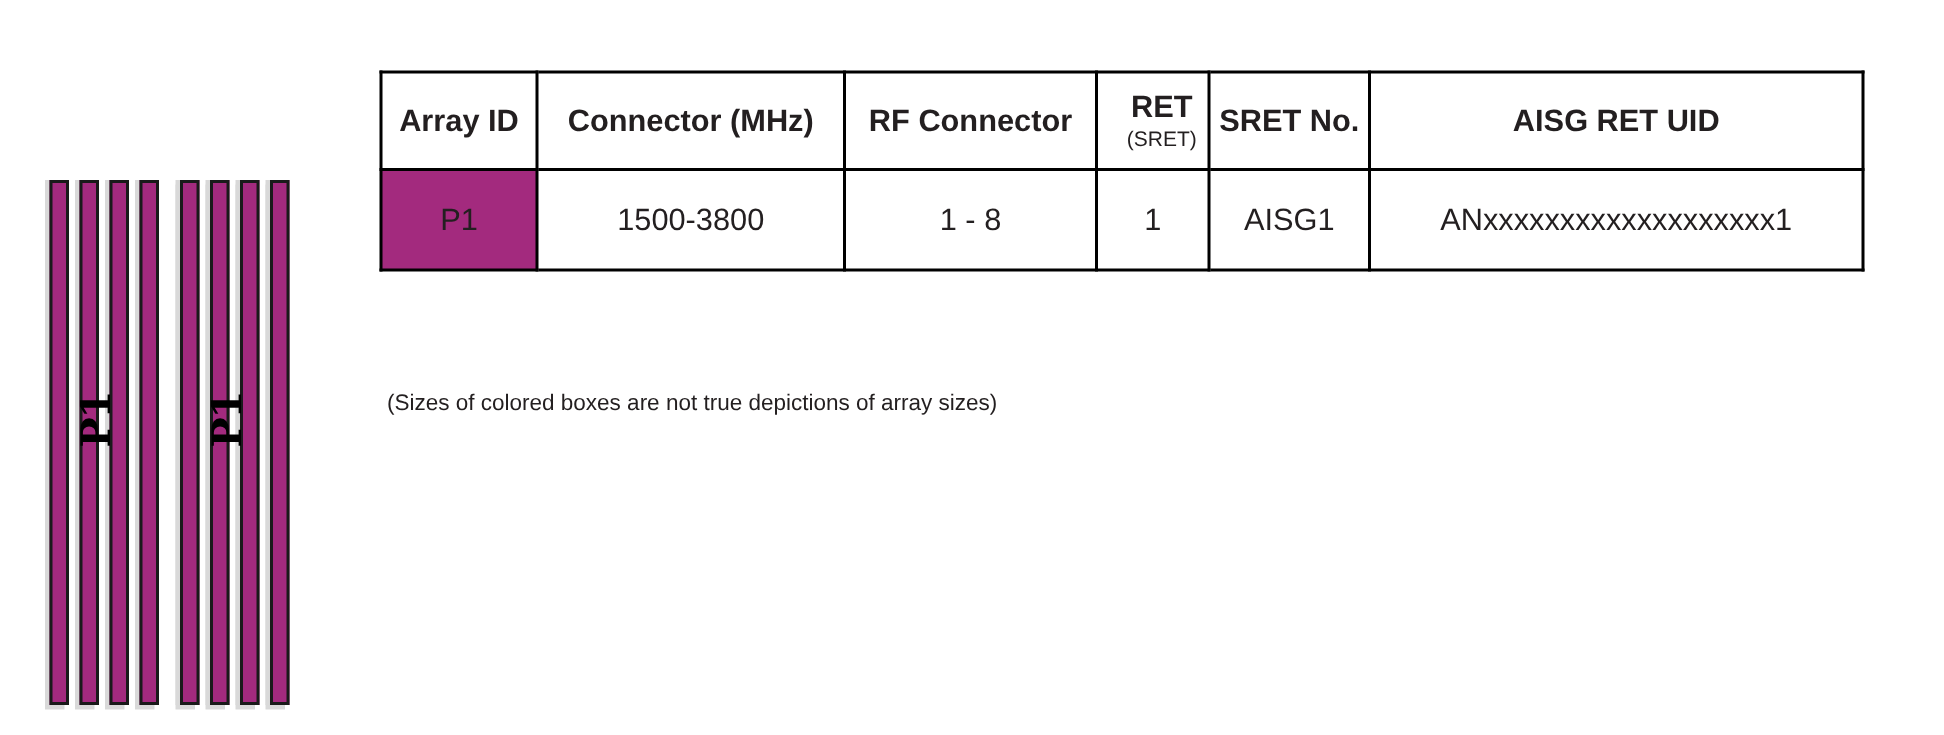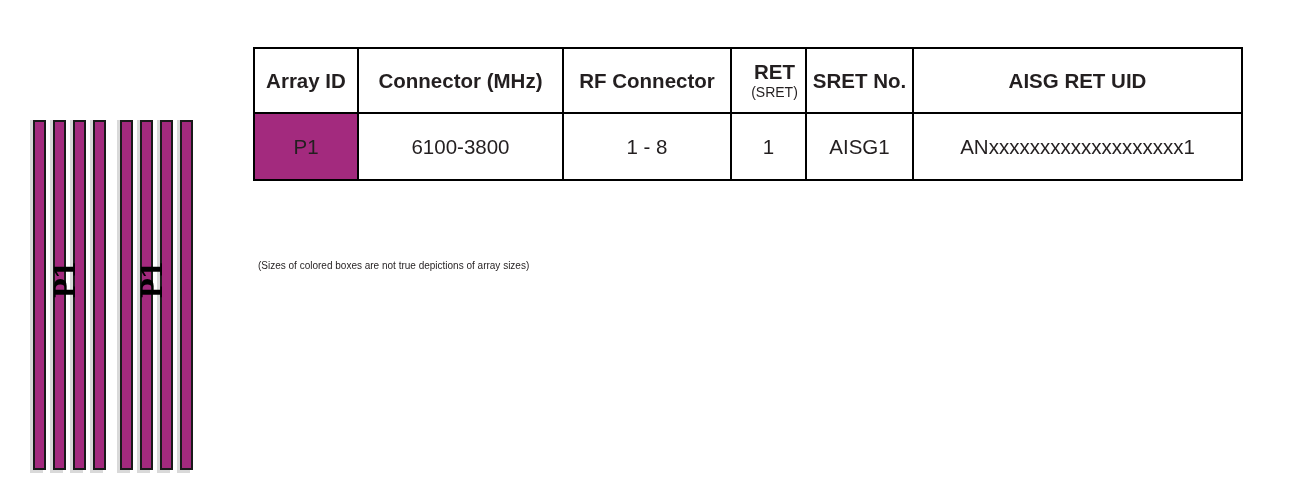--- a/index.html
+++ b/index.html
@@ -113,21 +113,21 @@
   td.cell-arrayid {
     background: #A32A7E;
     color: #231f20;
   }
 
   
   #footnote {
     position: absolute;
     left: 258px;
     top: 260px;
-    font-size: 10px;
+    font-size: 15px;
     color: #231f20;
     white-space: nowrap;
   }
 </style>
 </head>
 <body>
 
 <div id="array-diagram">
 
   <div class="array-group" id="array-group-1">
@@ -168,21 +168,21 @@
           <span class="ret-sub">(SRET)</span>
         </div>
       </th>
       <th>SRET No.</th>
       <th>AISG RET UID</th>
     </tr>
   </thead>
   <tbody>
     <tr>
       <td class="cell-arrayid" style="background: rgb(163, 42, 126);">P1</td>
-      <td>6100-3800</td>
+      <td>1500-3800</td>
       <td>1 - 8</td>
       <td>1</td>
       <td>AISG1</td>
       <td>ANxxxxxxxxxxxxxxxxxxx1</td>
     </tr>
   </tbody>
 </table>
 
 <div id="footnote">(Sizes of colored boxes are not true depictions of array sizes)</div>
 

